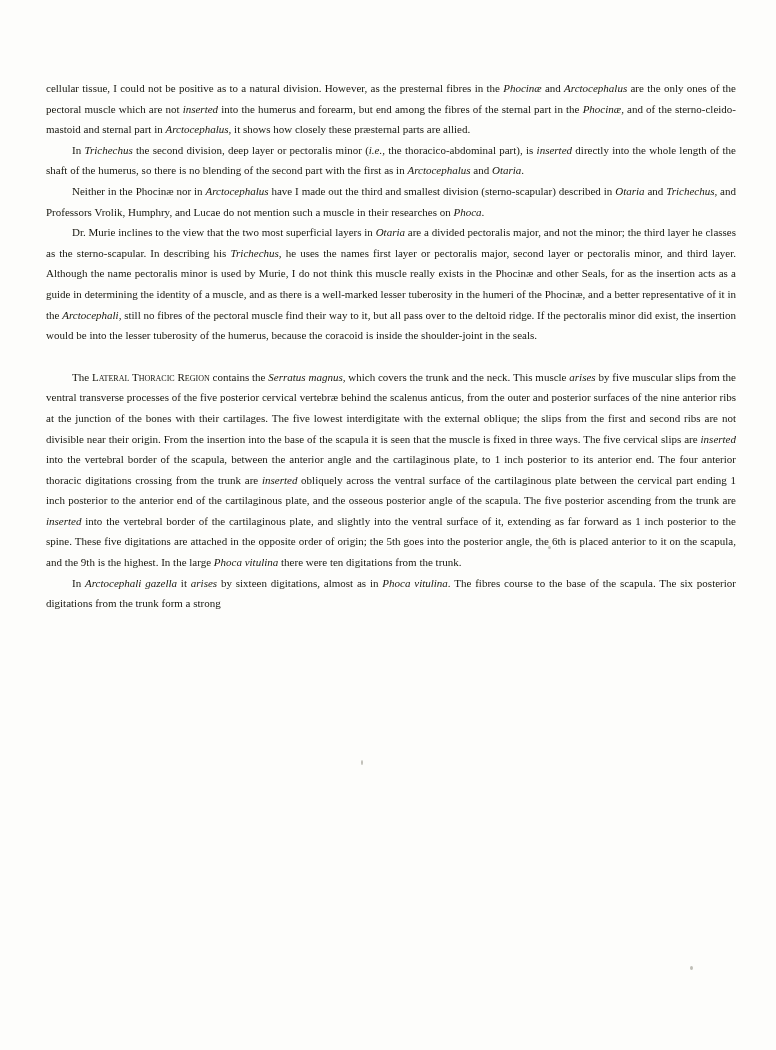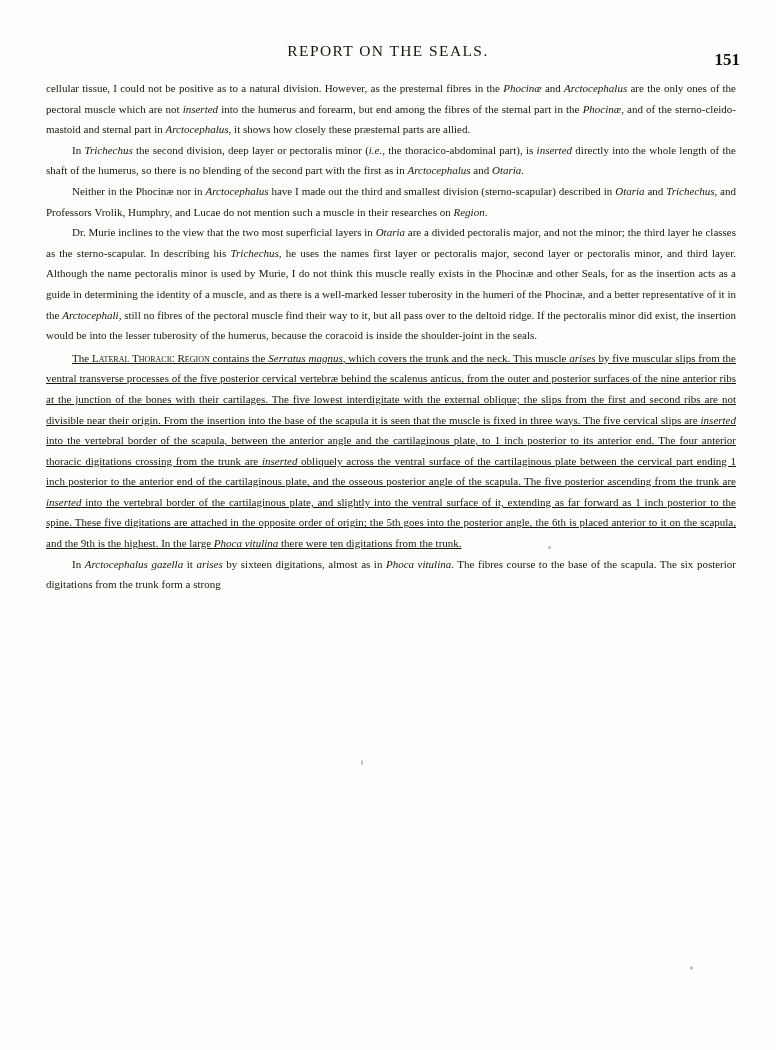--- a/index.html
+++ b/index.html
@@ -54,49 +54,44 @@
   }
   .body-text p {
     margin: 0;
     text-indent: 26px;
     hyphens: none;
   }
   .body-text p.noindent {
     text-indent: 0;
   }
   .body-text p.gap {
-    margin-top: 2px;
-    text-decoration: underline;
+    margin-top: 21px;
   }
   .sc {
     font-variant: small-caps;
   }
   .speck {
     position: absolute;
     background: #8d8a7e;
     border-radius: 50%;
     opacity: 0.55;
   }
 </style>
 </head>
 <body>
 
 <div class="page">
 
-  <div class="header">
-    <div class="running-title">REPORT ON THE SEALS.</div>
-    <div class="folio">151</div>
-  </div>
 
   <div class="body-text">
       <p class="noindent">cellular tissue, I could not be positive as to a natural division.  However, as the presternal fibres in the <i>Phocinæ</i> and <i>Arctocephalus</i> are the only ones of the pectoral muscle which are not <i>inserted</i> into the humerus and forearm, but end among the fibres of the sternal part in the <i>Phocinæ</i>, and of the sterno-cleido-mastoid and sternal part in <i>Arctocephalus</i>, it shows how closely these præsternal parts are allied.</p>
       <p>In <i>Trichechus</i> the second division, deep layer or pectoralis minor (<i>i.e.</i>, the thoracico-abdominal part), is <i>inserted</i> directly into the whole length of the shaft of the humerus, so there is no blending of the second part with the first as in <i>Arctocephalus</i> and <i>Otaria</i>.</p>
-      <p>Neither in the Phocinæ nor in <i>Arctocephalus</i> have I made out the third and smallest division (sterno-scapular) described in <i>Otaria</i> and <i>Trichechus</i>, and Professors Vrolik, Humphry, and Lucae do not mention such a muscle in their researches on <i>Region</i>.</p>
+      <p>Neither in the Phocinæ nor in <i>Arctocephalus</i> have I made out the third and smallest division (sterno-scapular) described in <i>Otaria</i> and <i>Trichechus</i>, and Professors Vrolik, Humphry, and Lucae do not mention such a muscle in their researches on <i>Phoca</i>.</p>
       <p>Dr. Murie inclines to the view that the two most superficial layers in <i>Otaria</i> are a divided pectoralis major, and not the minor; the third layer he classes as the sterno-scapular.  In describing his <i>Trichechus</i>, he uses the names first layer or pectoralis major, second layer or pectoralis minor, and third layer.  Although the name pectoralis minor is used by Murie, I do not think this muscle really exists in the Phocinæ and other Seals, for as the insertion acts as a guide in determining the identity of a muscle, and as there is a well-marked lesser tuberosity in the humeri of the Phocinæ, and a better representative of it in the <i>Arctocephali</i>, still no fibres of the pectoral muscle find their way to it, but all pass over to the deltoid ridge.  If the pectoralis minor did exist, the insertion would be into the lesser tuberosity of the humerus, because the coracoid is inside the shoulder-joint in the seals.</p>
       <p class="gap">The <span class="sc">Lateral Thoracic Region</span> contains the <i>Serratus magnus</i>, which covers the trunk and the neck.  This muscle <i>arises</i> by five muscular slips from the ventral transverse processes of the five posterior cervical vertebræ behind the scalenus anticus, from the outer and posterior surfaces of the nine anterior ribs at the junction of the bones with their cartilages.  The five lowest interdigitate with the external oblique; the slips from the first and second ribs are not divisible near their origin. From the insertion into the base of the scapula it is seen that the muscle is fixed in three ways.  The five cervical slips are <i>inserted</i> into the vertebral border of the scapula, between the anterior angle and the cartilaginous plate, to 1 inch posterior to its anterior end.  The four anterior thoracic digitations crossing from the trunk are <i>inserted</i> obliquely across the ventral surface of the cartilaginous plate between the cervical part ending 1 inch posterior to the anterior end of the cartilaginous plate, and the osseous posterior angle of the scapula.  The five posterior ascending from the trunk are <i>inserted</i> into the vertebral border of the cartilaginous plate, and slightly into the ventral surface of it, extending as far forward as 1 inch posterior to the spine. These five digitations are attached in the opposite order of origin; the 5th goes into the posterior angle, the 6th is placed anterior to it on the scapula, and the 9th is the highest.  In the large <i>Phoca vitulina</i> there were ten digitations from the trunk.</p>
-      <p>In <i>Arctocephalus gazella</i> it <i>arises</i> by sixteen digitations, almost as in <i>Phoca vitulina</i>.  The fibres course to the base of the scapula.  The six posterior digitations from the trunk form a strong</p>
+      <p>In <i>Arctocephali gazella</i> it <i>arises</i> by sixteen digitations, almost as in <i>Phoca vitulina</i>.  The fibres course to the base of the scapula.  The six posterior digitations from the trunk form a strong</p>
     </div>
 
   <div class="speck" style="left:548px; top:546px; width:3px; height:3px;"></div>
   <div class="speck" style="left:361px; top:760px; width:2px; height:5px;"></div>
   <div class="speck" style="left:690px; top:966px; width:3px; height:4px;"></div>
 
 </div>
 
 </body></html>

